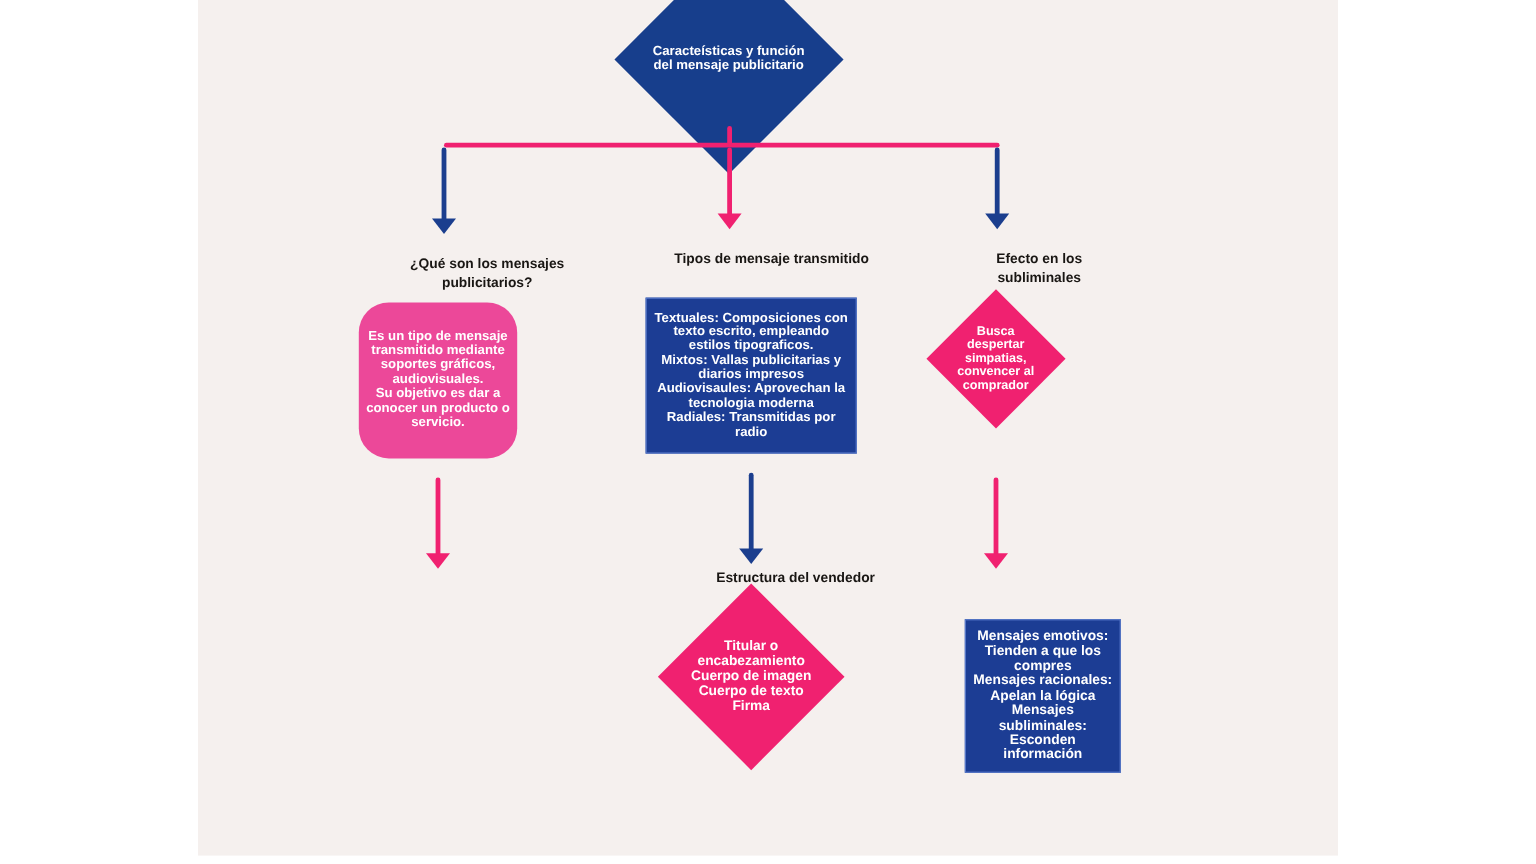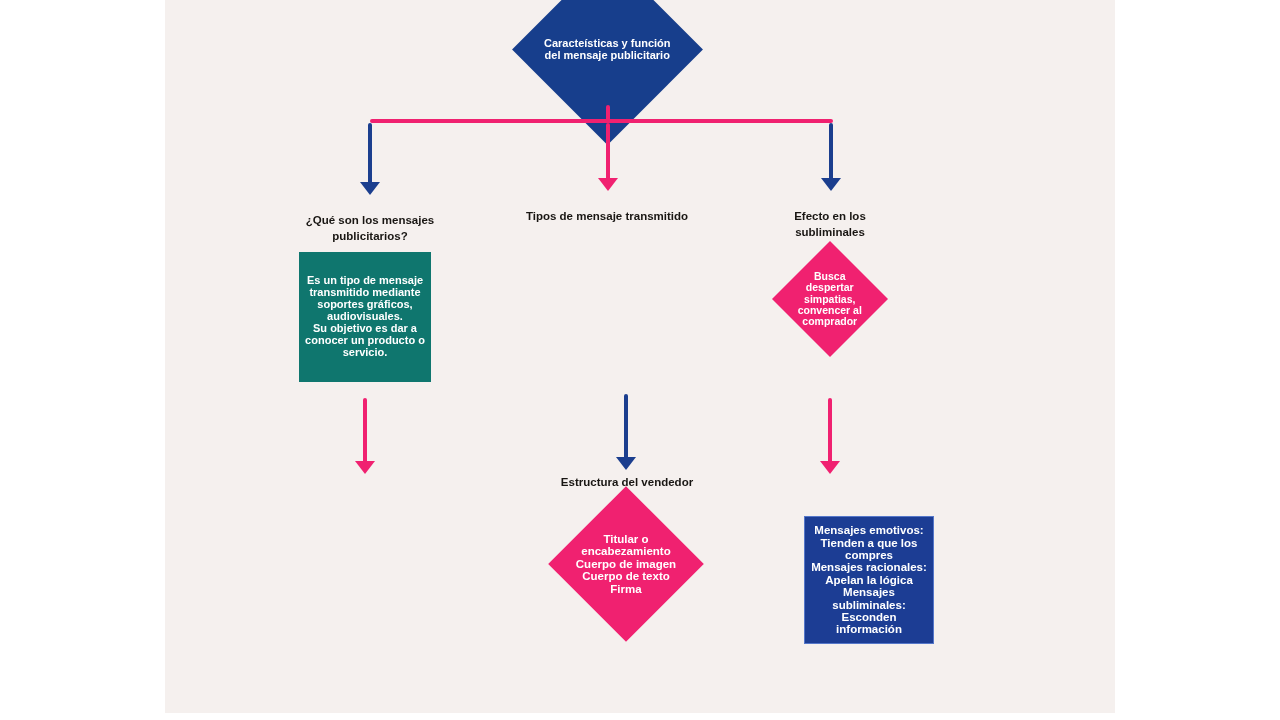--- a/index.html
+++ b/index.html
@@ -57,31 +57,33 @@
     color: #ffffff;
     font-weight: bold;
     line-height: 1.08;
     padding: 6px 5px;
   }
   .box-navy {
     background: #1C3D94;
     border: 1px solid #5577c9;
   }
   .box-lightblue {
-    background: #0f766e;
+    background: #ec4899;
+    border-radius: 25px;
   }
 
   
   .heading {
     position: absolute;
     text-align: center;
     color: #191613;
     font-weight: bold;
     font-size: 11.5px;
     line-height: 1.35;
+    margin-left: 36px;
   }
 
   
   .hline {
     position: absolute;
     background: #F02170;
     height: 4px;
     border-radius: 2px;
   }
   .vline {
@@ -135,20 +137,26 @@
 
   <div class="vline pink" style="left:198px; top:398px; height:66px;"></div>
   <div class="arrowhead pink" style="left:190px; top:461px;"></div>
 
 
 
   <div class="heading" style="left:358px; top:209px; width:168px;">
     <span>Tipos de mensaje transmitido</span>
   </div>
 
+  <div class="node box box-navy" style="left:373px; top:248px; width:176px; height:130px; font-size:11px;">
+    <span style="white-space:pre-line;">Textuales: Composiciones con texto escrito, empleando estilos tipograficos.
+Mixtos: Vallas publicitarias y diarios impresos
+Audiovisaules: Aprovechan la tecnologia moderna
+Radiales: Transmitidas por radio</span>
+  </div>
 
   <div class="vline navy" style="left:459px; top:394px; height:66px;"></div>
   <div class="arrowhead navy" style="left:451px; top:457px;"></div>
 
   <div class="heading" style="left:375px; top:475px; width:174px;">
     <span>Estructura del vendedor</span>
   </div>
 
   <div class="node diamond diamond-pink" style="left:406px; top:509px; width:110px; height:110px;">
     <span class="dtext" style="font-size:11.5px;">Titular o encabezamiento Cuerpo de imagen Cuerpo de texto Firma</span>

